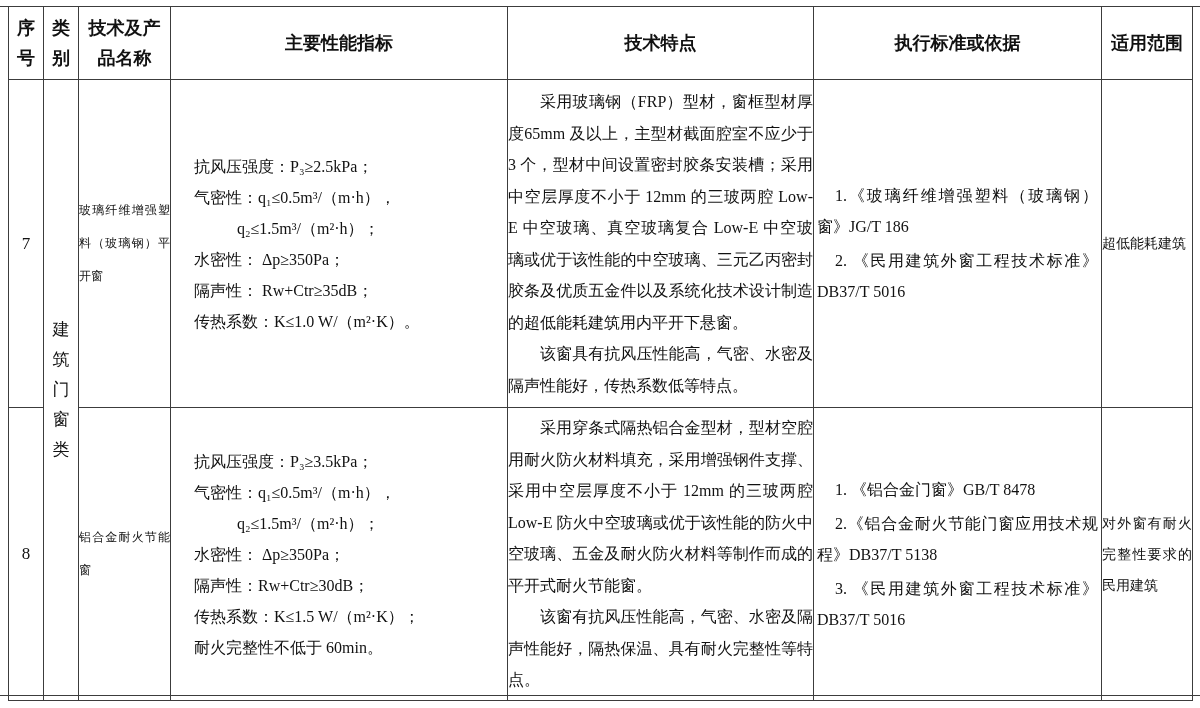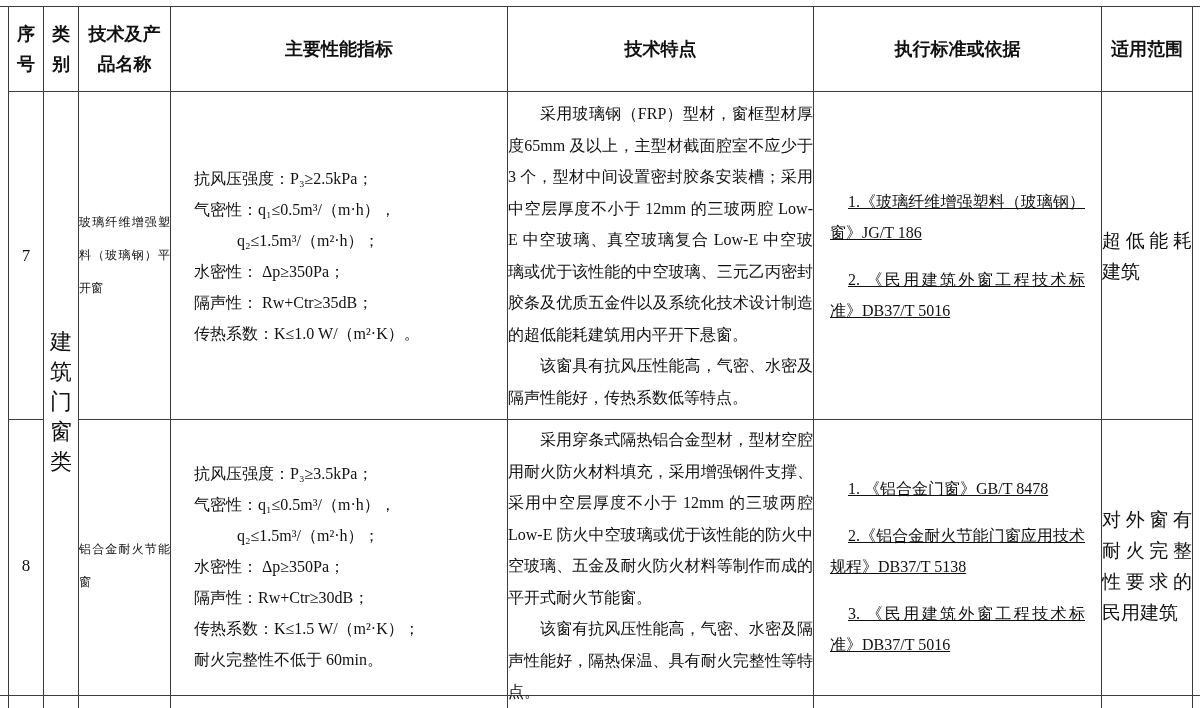--- a/index.html
+++ b/index.html
@@ -44,31 +44,31 @@
   tr.data-row-7 { height: 328px; }
   tr.data-row-8 { height: 293px; }
 
   th.hcell {
     font-size: 18px;
     font-weight: bold;
     text-align: center;
     line-height: 30px;
     color: #111111;
   }
-  th.hcell.narrowwrap { padding: 12px 9px; }
+  th.hcell.narrowwrap { padding: 6px 9px; }
 
   td.no-cell {
     text-align: center;
     font-size: 17px;
   }
   td.category-cell { text-align: center; }
   .vtext {
     width: 1em;
     margin: 0 auto;
-    font-size: 22px;
+    font-size: 17px;
     line-height: 30px;
     word-break: break-all;
     text-align: center;
   }
   td.product-cell {
     padding: 0 3px;
     font-size: 12px;
     line-height: 33px;
     text-align: justify;
     text-justify: inter-character;
@@ -93,27 +93,26 @@
     text-indent: 32px;
   }
   td.std-cell {
     padding: 0 2px;
     font-size: 16px;
     line-height: 31px;
     text-align: justify;
     text-justify: inter-character;
   }
   td.std-cell p {
-    margin: 16px;
+    margin: 3px;
     text-indent: 18px;
-    text-decoration: underline;
   }
   td.scope-cell {
     padding: 0 2px;
-    font-size: 19px;
+    font-size: 14px;
     line-height: 31px;
     text-align: justify;
     text-justify: inter-character;
   }
 </style>
 </head>
 <body>
 
 <div class="page">
   <div class="page-rule top"></div>

